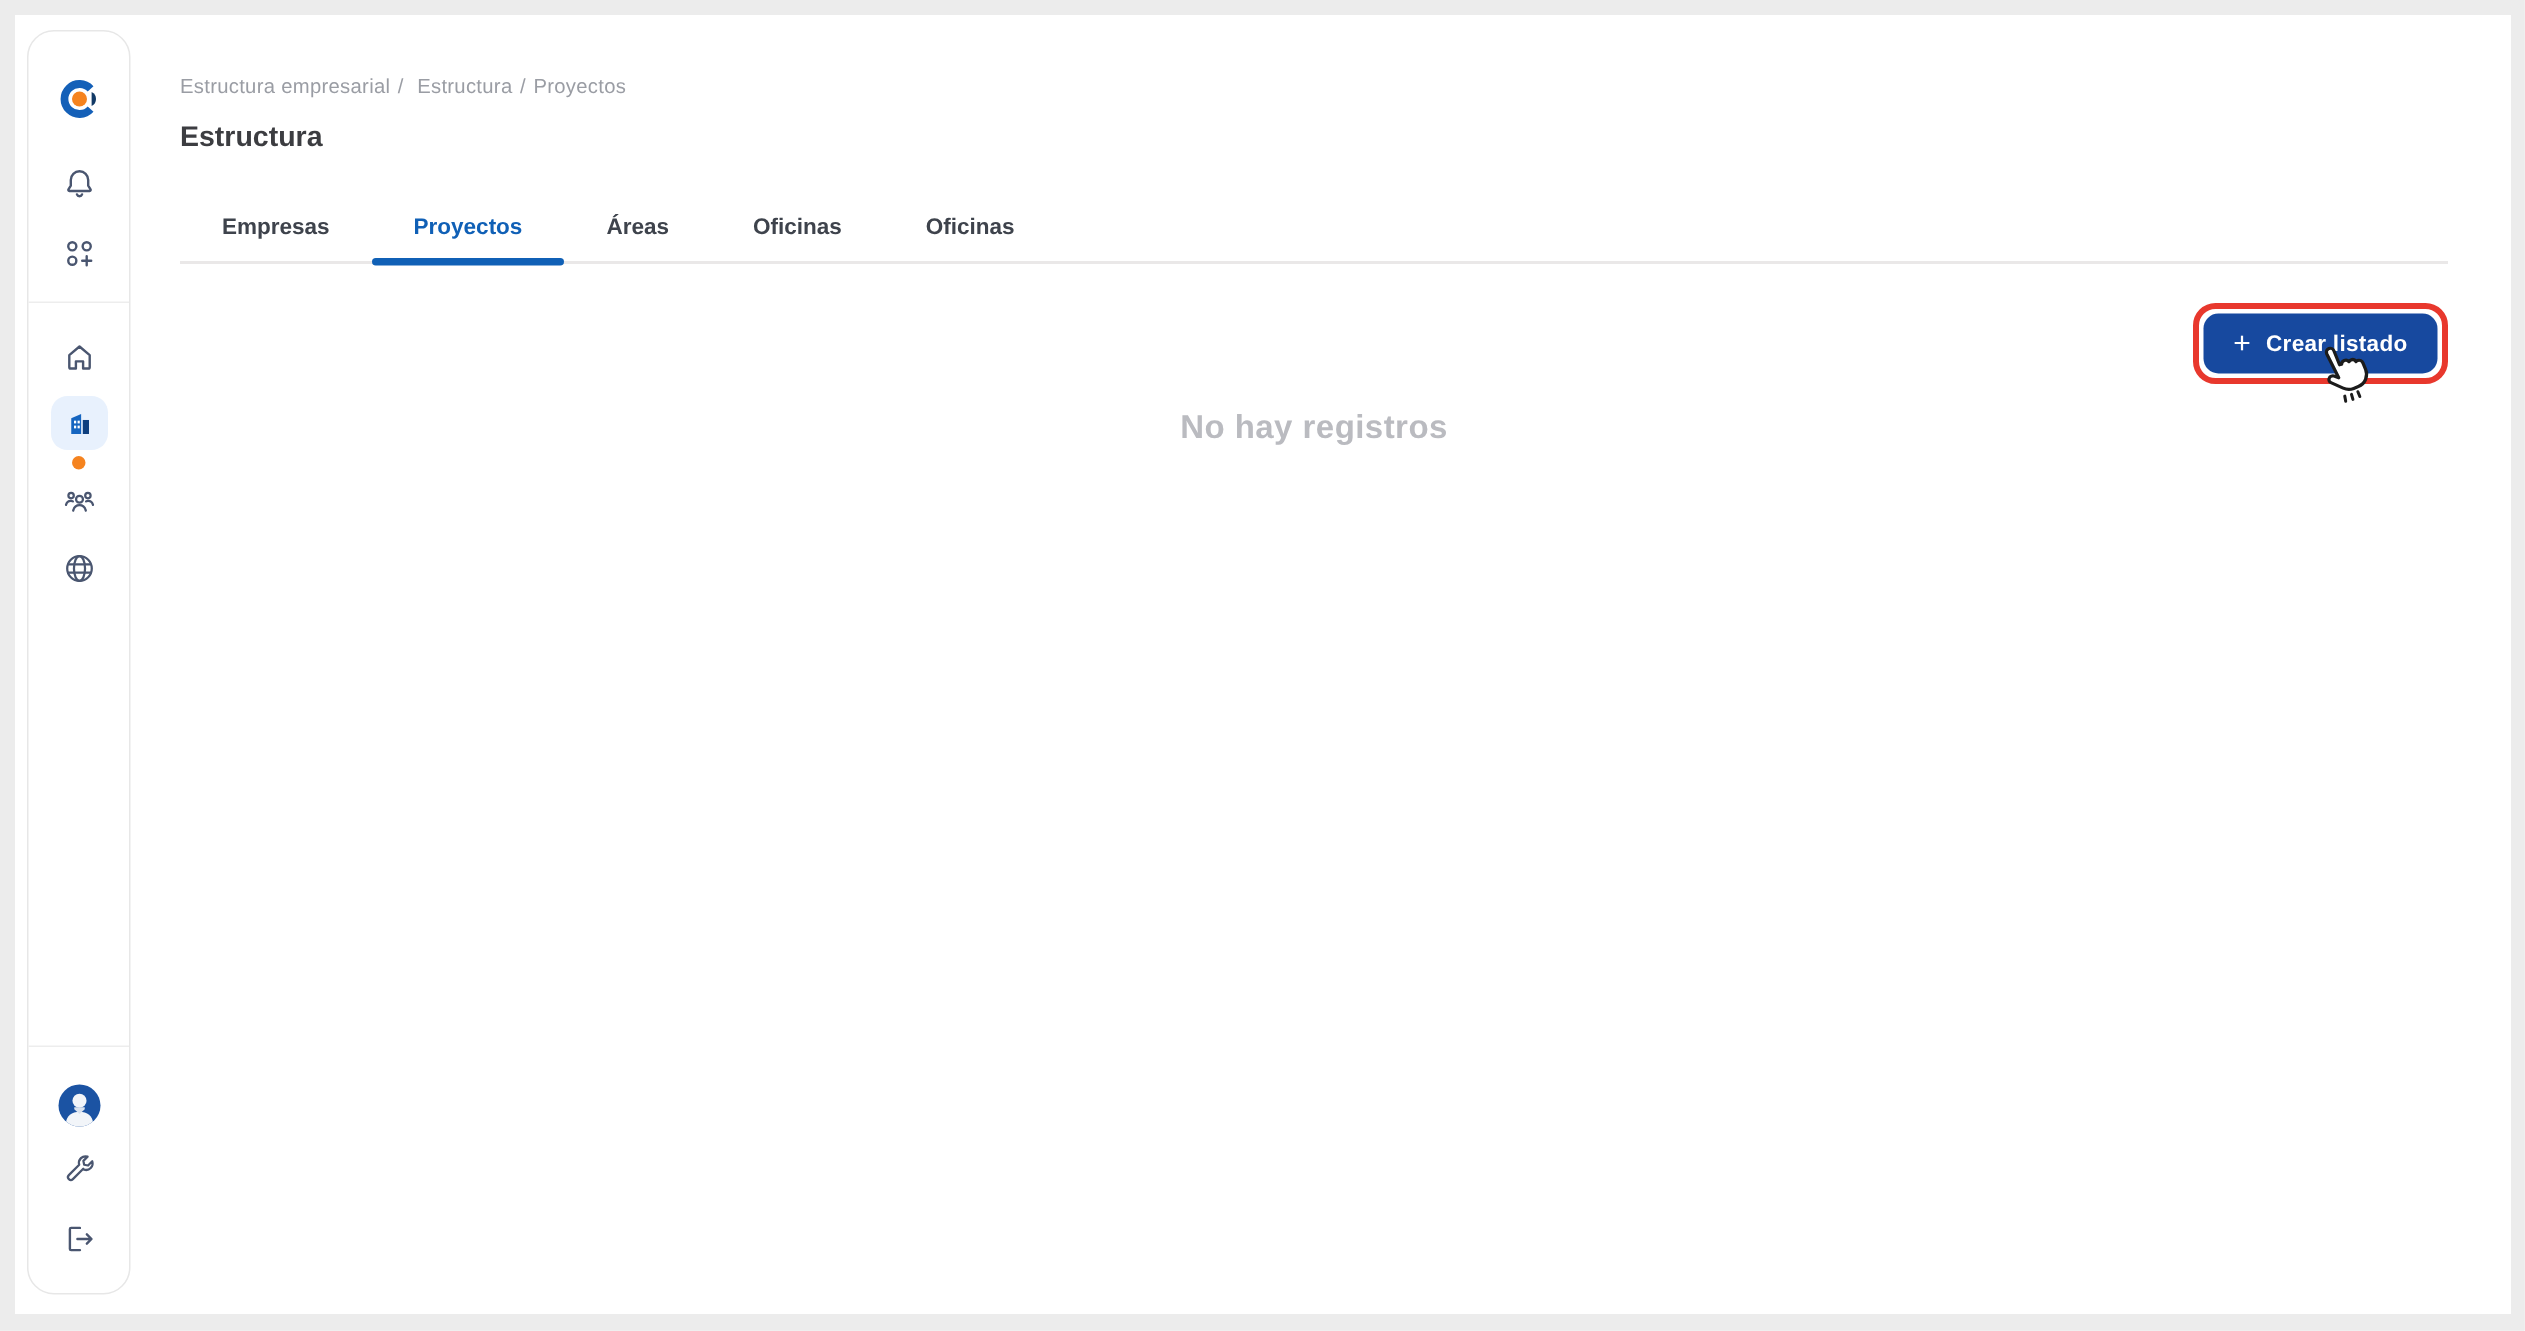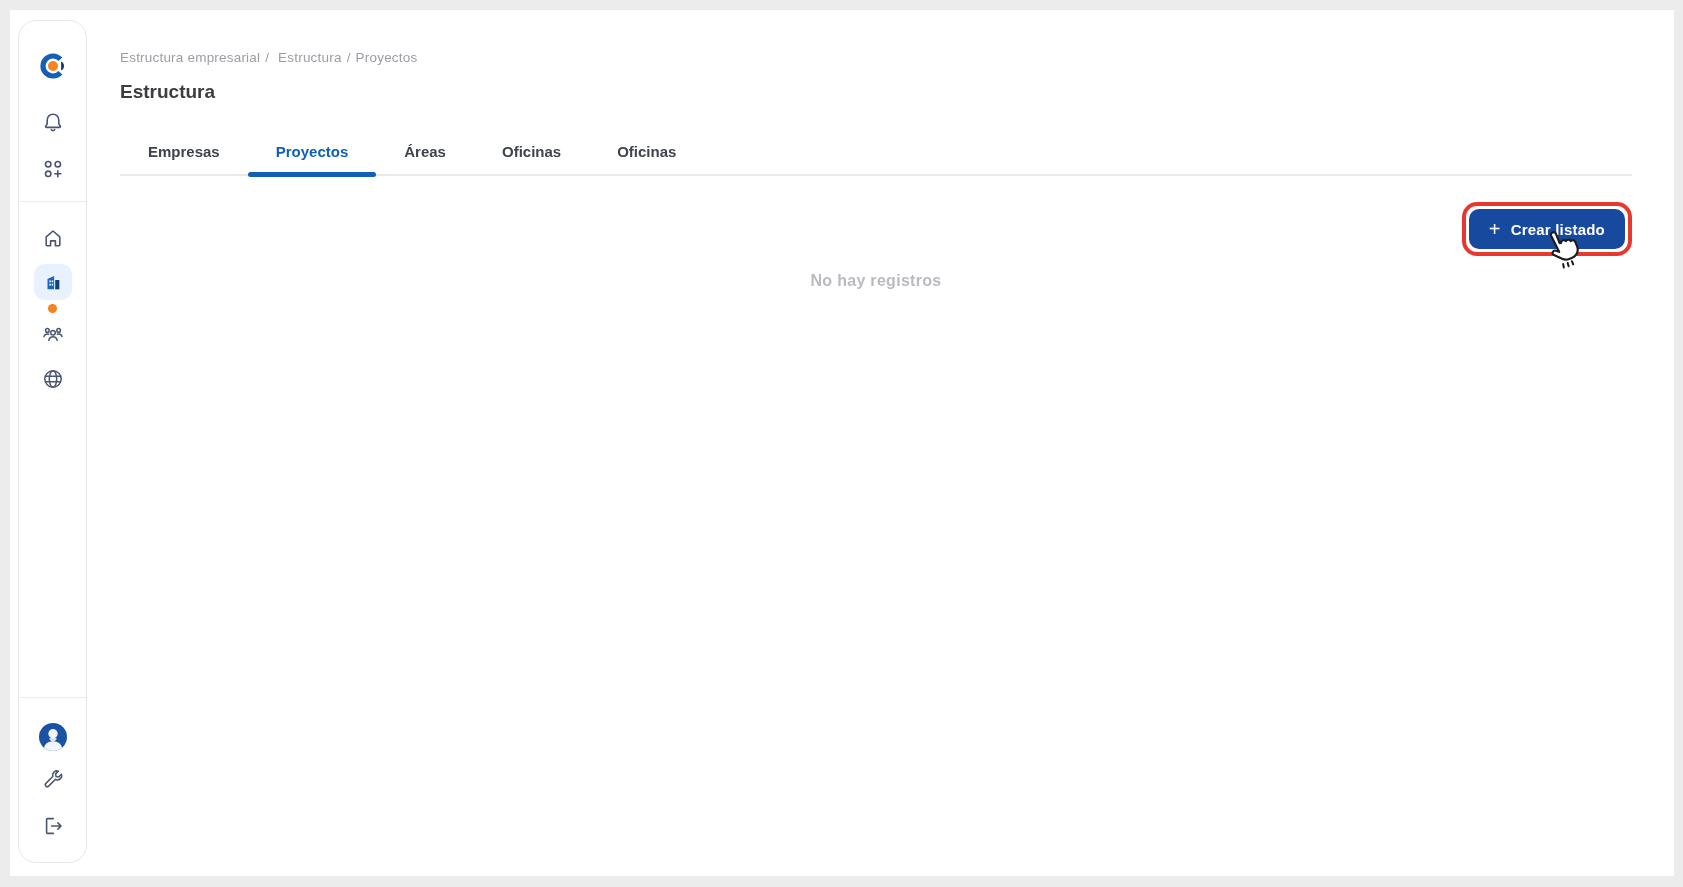--- a/index.html
+++ b/index.html
@@ -68,21 +68,21 @@
     padding:3px;background:#fff;
   }
   .create-btn{
     display:flex;align-items:center;gap:10px;height:40px;padding:0 20px;
     background:var(--button-blue);color:#fff;border:none;border-radius:10px;
     font-family:inherit;font-size:15px;font-weight:600;letter-spacing:.2px;cursor:pointer;
   }
   .create-btn .plus{font-size:20px;font-weight:400;line-height:1;}
   .cursor-hand{position:absolute;left:50%;top:22px;margin-left:-8px;pointer-events:none;}
 
-  .empty-state{margin-top:16px;text-align:center;font-size:16px;font-weight:700;color:#babbc0;letter-spacing:.3px;}
+  .empty-state{margin-top:16px;text-align:center;font-size:22px;font-weight:700;color:#babbc0;letter-spacing:.3px;}
 </style>
 </head>
 <body>
 
 <div class="stage">
   <div class="app">
 
     <nav class="sidebar">
 
       <div class="sb-icon logo">

